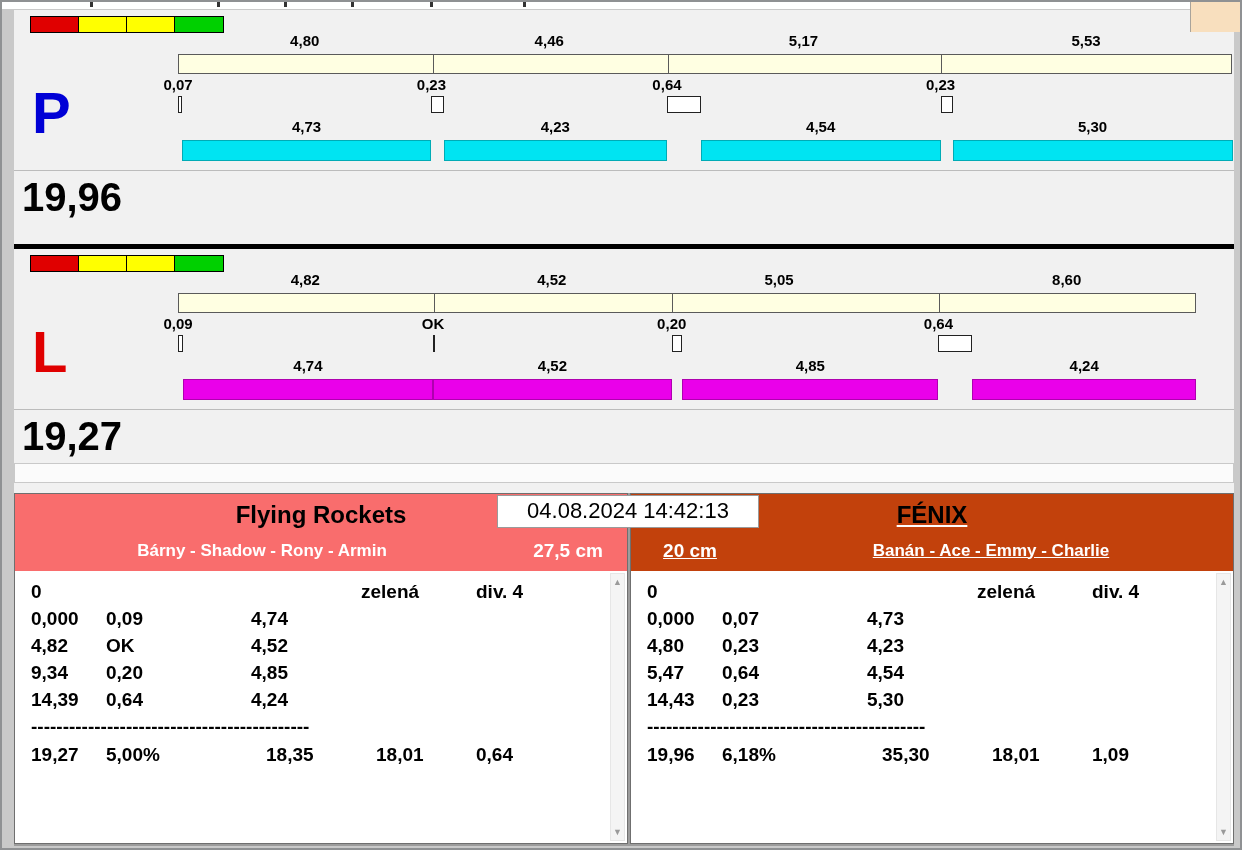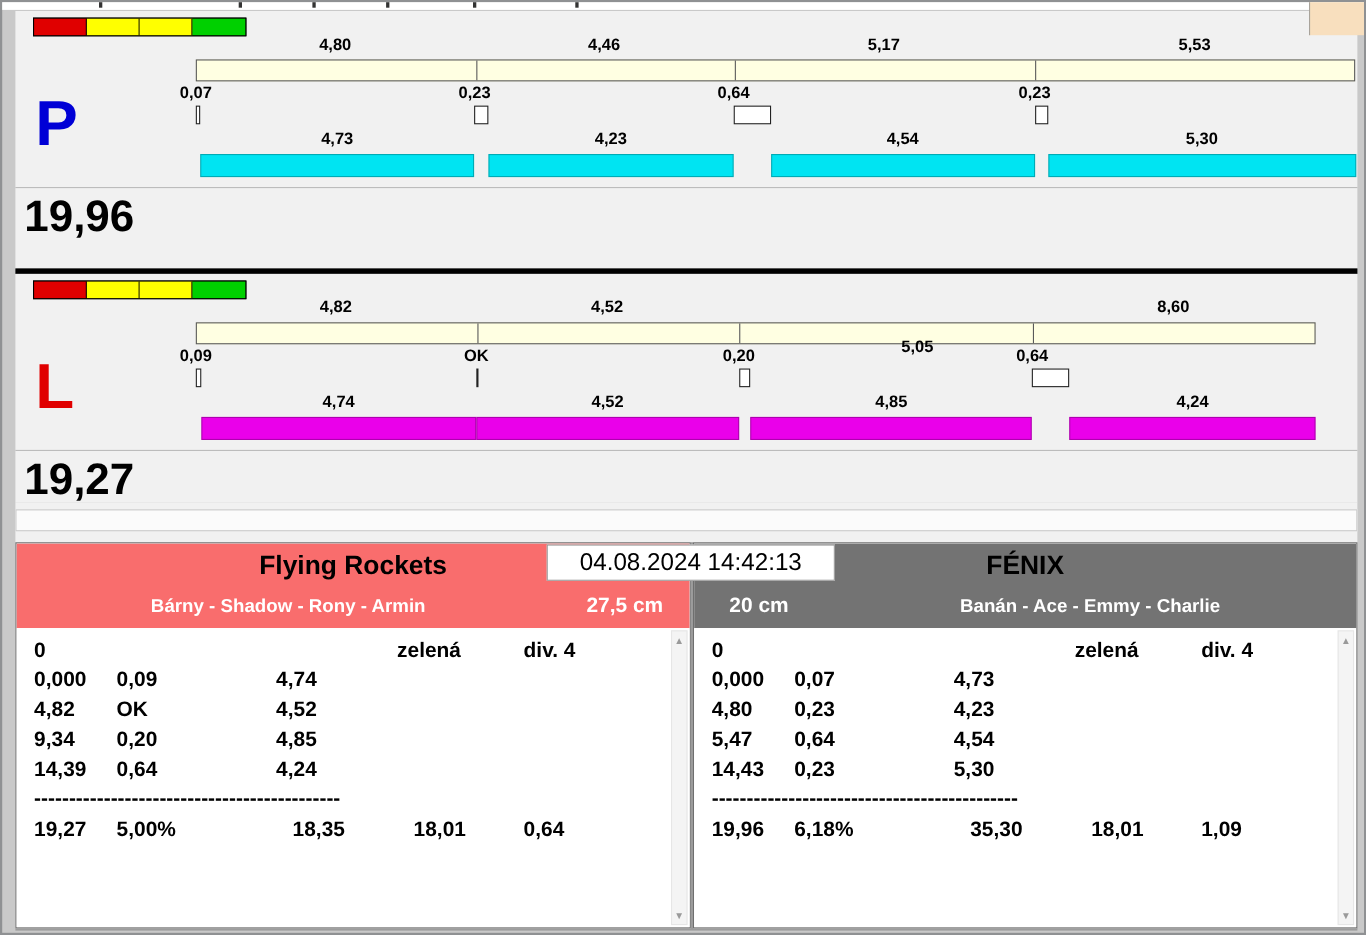--- a/index.html
+++ b/index.html
@@ -119,21 +119,21 @@
           <div class="light" style="background: rgb(0, 208, 0);"></div>
         </div>
       <div class="track">
           <div class="split-bar" style="left: 0px; width: 1017.56px;">
             <div class="split-sep" style="left: 254.5px;"></div>
             <div class="split-sep" style="left: 493.2px;"></div>
             <div class="split-sep" style="left: 759.9px;"></div>
           </div>
           <div class="seg-label" style="left: 127.262px; top: 22px;">4,82</div>
           <div class="seg-label" style="left: 373.864px; top: 22px;">4,52</div>
-          <div class="seg-label" style="left: 656px; top: 22px; margin-top: 36px;">5,05</div>
+          <div class="seg-label" style="left: 601px; top: 22px;">5,05</div>
           <div class="seg-label" style="left: 888.718px; top: 22px;">8,60</div>
           <div class="seg-label" style="left: 0px; top: 66px;">0,09</div>
           <div class="loss-marker" style="left: 0px; width: 4.75251px;"></div>
           <div class="seg-label" style="left: 129.902px; top: 108px;">4,74</div>
           <div class="run-seg" style="left: 4.75251px; width: 250.299px; background: rgb(234, 0, 234);"></div>
           <div class="seg-label" style="left: 255.051px; top: 66px;">OK</div>
           <div class="loss-marker" style="left: 255.051px; width: 2px;"></div>
           <div class="seg-label" style="left: 374.392px; top: 108px;">4,52</div>
           <div class="run-seg" style="left: 255.051px; width: 238.681px; background: rgb(234, 0, 234);"></div>
           <div class="seg-label" style="left: 493.732px; top: 66px;">0,20</div>
@@ -202,21 +202,21 @@
               </div>
             </div>
           <div class="scrollbar">
             <span class="sb-arrow sb-up">▲</span>
             <span class="sb-arrow sb-down">▼</span>
           </div>
         </div>
       </div>
 
       <div class="panel panel-right">
-        <div class="panel-header" id="header-1" style="background: #737373;">
+        <div class="panel-header" id="header-1" style="background: #c2410c; text-decoration: underline;">
           <div class="team-name">FÉNIX</div>
           <div class="header-row2">
             <div class="height-label">20 cm</div>
             <div class="dogs">Banán - Ace - Emmy - Charlie</div>
           </div>
         </div>
         <div class="panel-body">
           <div class="panel-rows" id="rows-1">
               <div class="prow">
                 <span class="pcell" style="left: 0px;">0</span>

